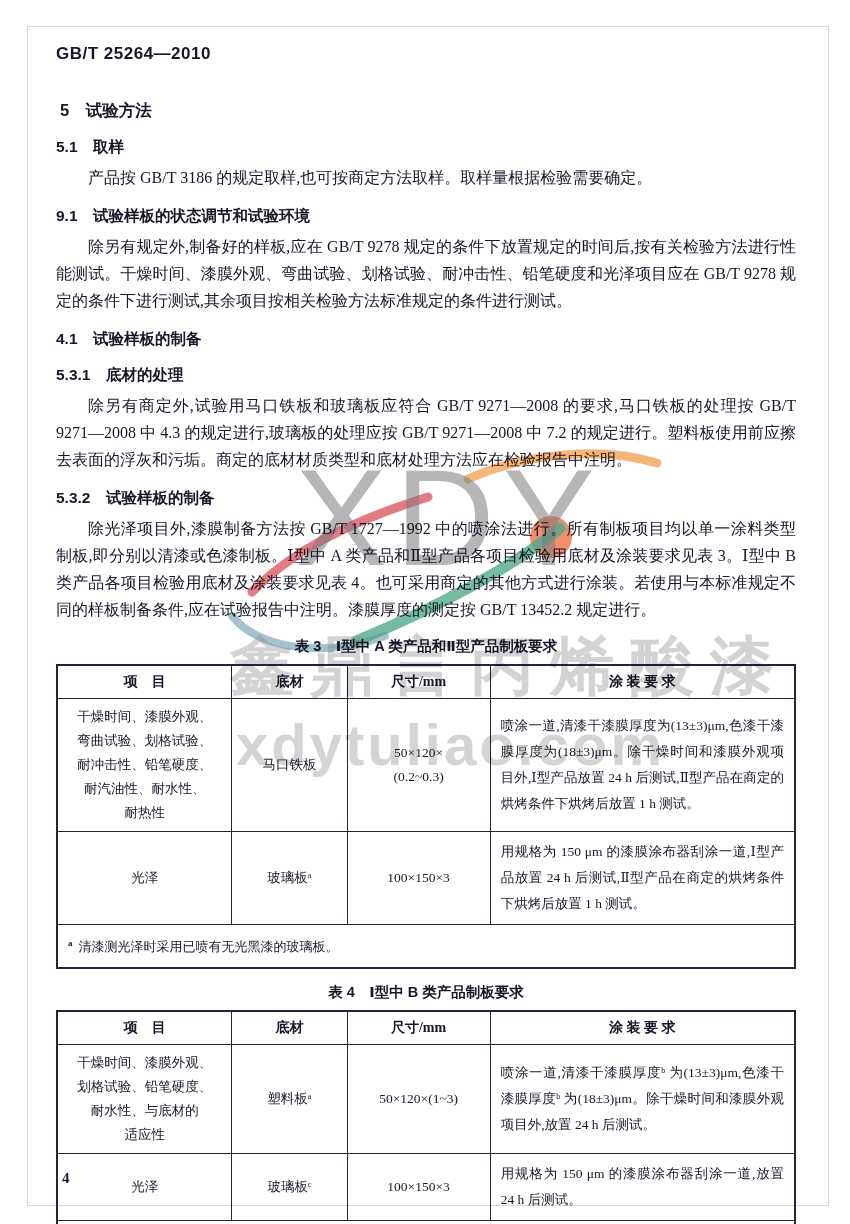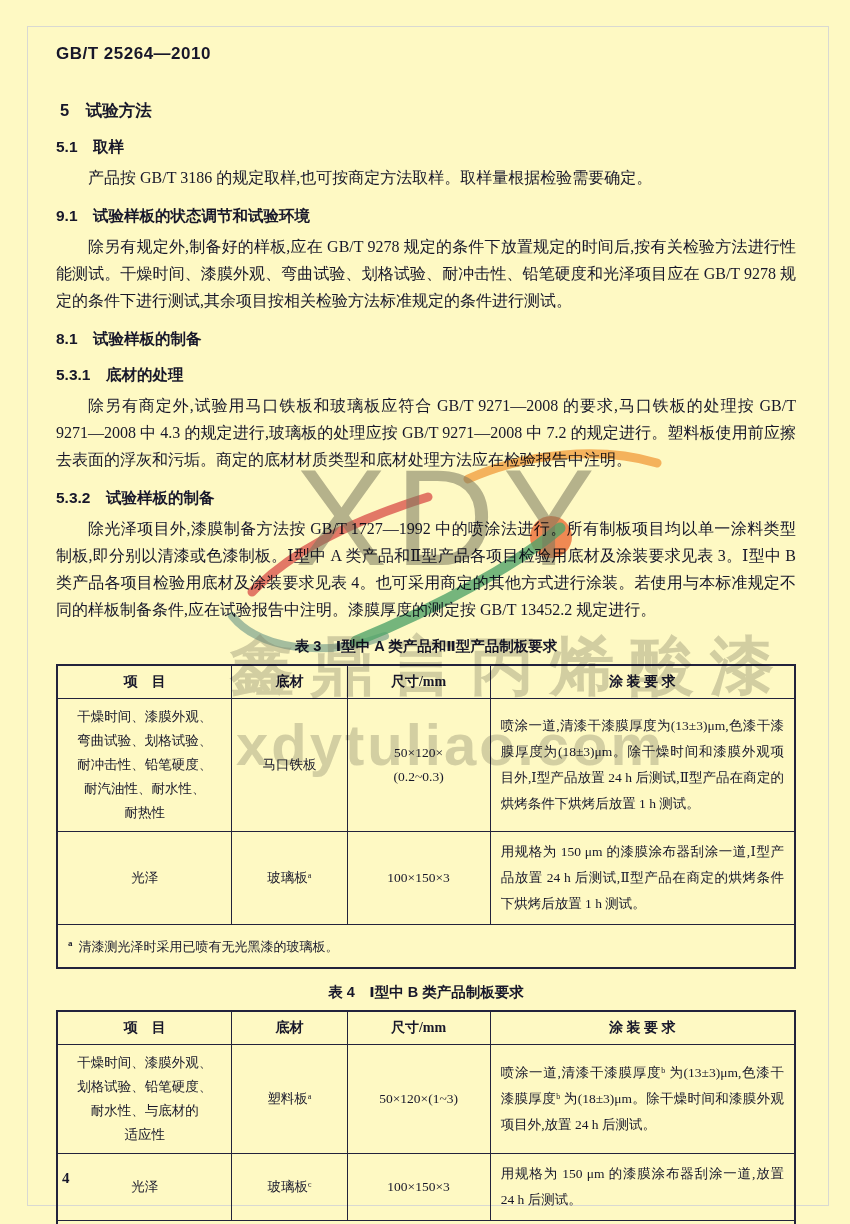--- a/index.html
+++ b/index.html
@@ -1,17 +1,17 @@
 <!DOCTYPE html>
 <html><head>
 <meta charset="utf-8">
 <style>
   html,body{margin:0;padding:0;}
   body{width:850px;height:1224px;background:#eeeeea;font-family:"Liberation Serif","DejaVu Serif",serif;}
-  .page{position:relative;width:850px;height:1224px;background:#fef9c3;overflow:hidden;color:#17172a;}
+  .page{position:relative;width:850px;height:1224px;background:#ffffff;overflow:hidden;color:#17172a;}
   .scan-frame{position:absolute;left:27px;top:26px;right:21px;bottom:18px;border:1px solid #d9d9d2;pointer-events:none;}
   .content{position:absolute;left:56px;top:44px;width:740px;}
   .std-no{font-family:"Liberation Sans","DejaVu Sans",sans-serif;font-weight:bold;font-size:17px;letter-spacing:.5px;}
   .h-main{font-family:"Liberation Sans","DejaVu Sans",sans-serif;font-weight:bold;font-size:16.5px;margin:36px 4px 0;}
   .h-sub{font-family:"Liberation Sans","DejaVu Sans",sans-serif;font-weight:bold;font-size:15.5px;margin:15px 0 0;}
   p.body{font-size:16px;line-height:27px;margin:6px 0 0;text-indent:2em;text-align:justify;}
   .tbl-caption{font-family:"Liberation Sans","DejaVu Sans",sans-serif;font-weight:bold;font-size:14.5px;text-align:center;margin:14px 0 8px;}
   table.std{width:100%;border-collapse:collapse;table-layout:fixed;font-size:13.5px;}
   table.std th,table.std td{border:1px solid #23233c;}
   table.std{border:2px solid #23233c;}
@@ -43,21 +43,21 @@
     <div class="std-no">GB/T 25264—2010</div>
 
     <div class="h-main">5　试验方法</div>
 
     <div class="h-sub">5.1　取样</div>
     <p class="body">产品按 GB/T 3186 的规定取样,也可按商定方法取样。取样量根据检验需要确定。</p>
 
     <div class="h-sub">9.1　试验样板的状态调节和试验环境</div>
     <p class="body">除另有规定外,制备好的样板,应在 GB/T 9278 规定的条件下放置规定的时间后,按有关检验方法进行性能测试。干燥时间、漆膜外观、弯曲试验、划格试验、耐冲击性、铅笔硬度和光泽项目应在 GB/T 9278 规定的条件下进行测试,其余项目按相关检验方法标准规定的条件进行测试。</p>
 
-    <div class="h-sub">8.1　试验样板的制备</div>
+    <div class="h-sub">4.1　试验样板的制备</div>
     <div class="h-sub">5.3.1　底材的处理</div>
     <p class="body">除另有商定外,试验用马口铁板和玻璃板应符合 GB/T 9271—2008 的要求,马口铁板的处理按 GB/T 9271—2008 中 4.3 的规定进行,玻璃板的处理应按 GB/T 9271—2008 中 7.2 的规定进行。塑料板使用前应擦去表面的浮灰和污垢。商定的底材材质类型和底材处理方法应在检验报告中注明。</p>
 
     <div class="h-sub">5.3.2　试验样板的制备</div>
     <p class="body">除光泽项目外,漆膜制备方法按 GB/T 1727—1992 中的喷涂法进行。所有制板项目均以单一涂料类型制板,即分别以清漆或色漆制板。Ⅰ型中 A 类产品和Ⅱ型产品各项目检验用底材及涂装要求见表 3。Ⅰ型中 B 类产品各项目检验用底材及涂装要求见表 4。也可采用商定的其他方式进行涂装。若使用与本标准规定不同的样板制备条件,应在试验报告中注明。漆膜厚度的测定按 GB/T 13452.2 规定进行。</p>
 
     <div class="tbl-caption">表 3　Ⅰ型中 A 类产品和Ⅱ型产品制板要求</div>
     <table class="std">
       <colgroup>
           <col style="width:23.7%">

